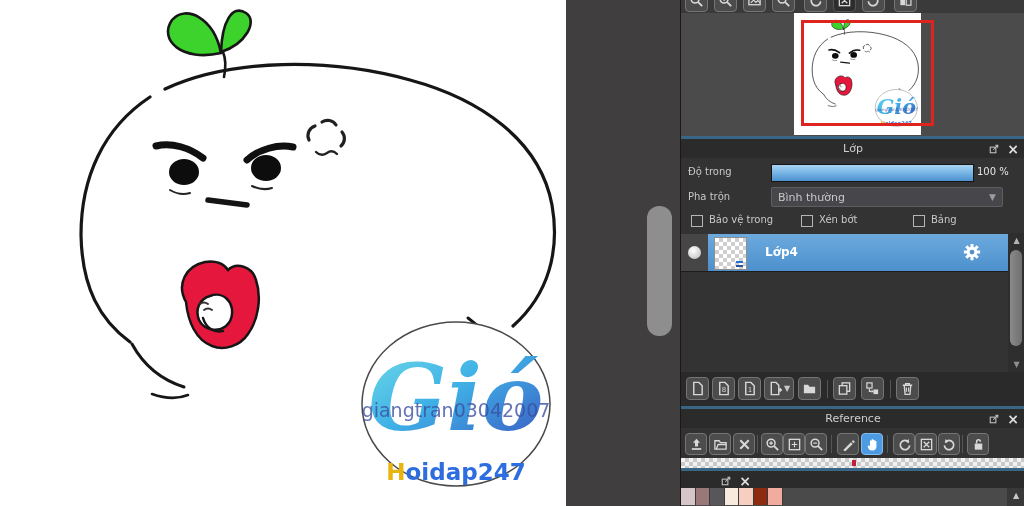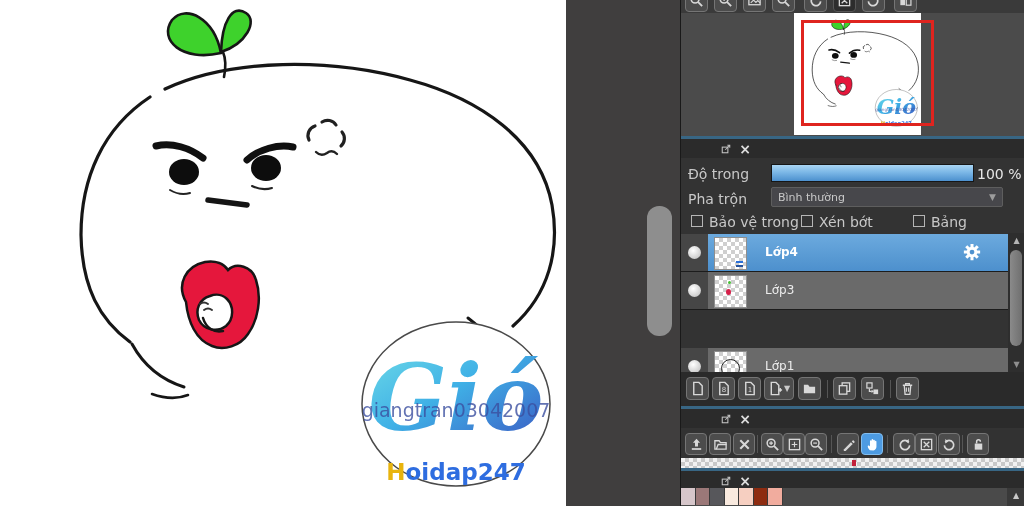--- a/index.html
+++ b/index.html
@@ -32,21 +32,21 @@
   .nav-thumb{left:113px;top:0;width:127px;height:122px;background:#fff;overflow:hidden}
   .nav-selrect{left:120px;top:7px;width:133px;height:106px;border:3px solid #df241f}
 
   
   .phead{left:0;width:344px;height:22px;background:#2b2b2b;border-top:3px solid #386684;
          display:flex;align-items:center;box-sizing:border-box}
   .phead-title{flex:1;text-align:center;font-size:11px;color:#cfcfcf}
   .phead-ico{width:14px;height:14px;margin-right:5px;color:#c4c4c4;display:flex;align-items:center;justify-content:center}
   .phead-x{font-size:14px;font-weight:bold;color:#dedede;line-height:12px}
 
-  .lbl{font-size:14px;color:#c8c8c8}
+  .lbl{font-size:10px;color:#c8c8c8}
 
   
   .slider{left:90px;top:164px;width:203px;height:18px;border:1px solid #161616;
           background:linear-gradient(180deg,#a9d5f3 0%,#7cb8e7 45%,#4c90ce 100%)}
   
   .dropdown{left:90px;top:187px;width:232px;height:20px;background:#47474b;border:1px solid #5e5e5e;
             border-radius:2px;display:flex;align-items:center;padding:0 6px;color:#c9c9c9;font-size:11px}
   .dropdown .dd-caret{margin-left:auto;color:#9d9d9d;font-size:9px}
 
   .checkbox{width:12px;height:12px;border:1px solid #b5b5b5;background:transparent;display:inline-block}
@@ -292,20 +292,21 @@
     <div class="abs nav-thumb">
       <svg viewBox="0 0 566 506" width="127" height="122" preserveAspectRatio="xMidYMid meet">
         <use href="#char-art"></use>
       </svg>
     </div>
     <div class="abs nav-selrect"></div>
   </div>
 
   <div class="abs phead" style="top:136px">
     <span style="width:38px"></span>
+    <span class="phead-title">Lớp</span>
     <span class="phead-ico">
         <svg width="12" height="12">
           <use href="#i-pop"></use>
         </svg>
       </span>
     <span class="phead-ico phead-x">×</span>
   </div>
 
   <span class="abs lbl" style="left:7px;top:166px">Độ trong</span>
   <div class="abs slider">
@@ -333,39 +334,20 @@
         </span>
       <span class="lthumb">
         <span style="position:absolute;right:3px;bottom:6px;width:7px;height:2px;background:#2a6fd8"></span>
         <span style="position:absolute;right:3px;bottom:2px;width:7px;height:2px;background:#24529e"></span>
       </span>
       <span class="lname">Lớp4</span>
       <span class="gear"><svg width="20" height="20">
             <use href="#i-gear"></use>
           </svg></span>
     </div>
-    <div class="lrow" style="top:39px">
-      <span class="dotcol">
-          <span class="visdot"></span>
-        </span>
-      <span class="lthumb">
-        <span style="position:absolute;left:13px;top:5px;width:3px;height:3px;background:#44c033;border-radius:50%"></span>
-        <span style="position:absolute;left:11px;top:13px;width:5px;height:6px;background:#d6204a;border-radius:50%"></span>
-      </span>
-      <span class="lname">Lớp3</span>
-    </div>
-    <div class="lrow" style="top:115px">
-      <span class="dotcol">
-          <span class="visdot"></span>
-        </span>
-      <span class="lthumb">
-        <span style="position:absolute;left:6px;top:7px;width:17px;height:17px;border:1.6px solid #222;border-radius:50%"></span>
-      </span>
-      <span class="lname">Lớp1</span>
-    </div>
     <div class="llist-scroll">
       <span class="sarrow" style="top:1px">▲</span>
       <span class="sthumb"></span>
       <span class="sarrow" style="bottom:1px;color:#8f8f8f">▼</span>
     </div>
   </div>
 
   <div class="abs layer-toolbar">
     <div class="btn" style="left:5px;top:5px">
         <svg>
@@ -407,20 +389,21 @@
     <span class="vsep" style="left:209px;top:8px"></span>
     <div class="btn" style="left:215px;top:5px">
         <svg>
           <use href="#i-trash"></use>
         </svg>
       </div>
   </div>
 
   <div class="abs phead" style="top:406px">
     <span style="width:38px"></span>
+    <span class="phead-title">Reference</span>
     <span class="phead-ico">
         <svg width="12" height="12">
           <use href="#i-pop"></use>
         </svg>
       </span>
     <span class="phead-ico phead-x">×</span>
   </div>
 
   <div class="abs ref-toolbar">
     <div class="btn sm" style="left:4px;top:3px">

